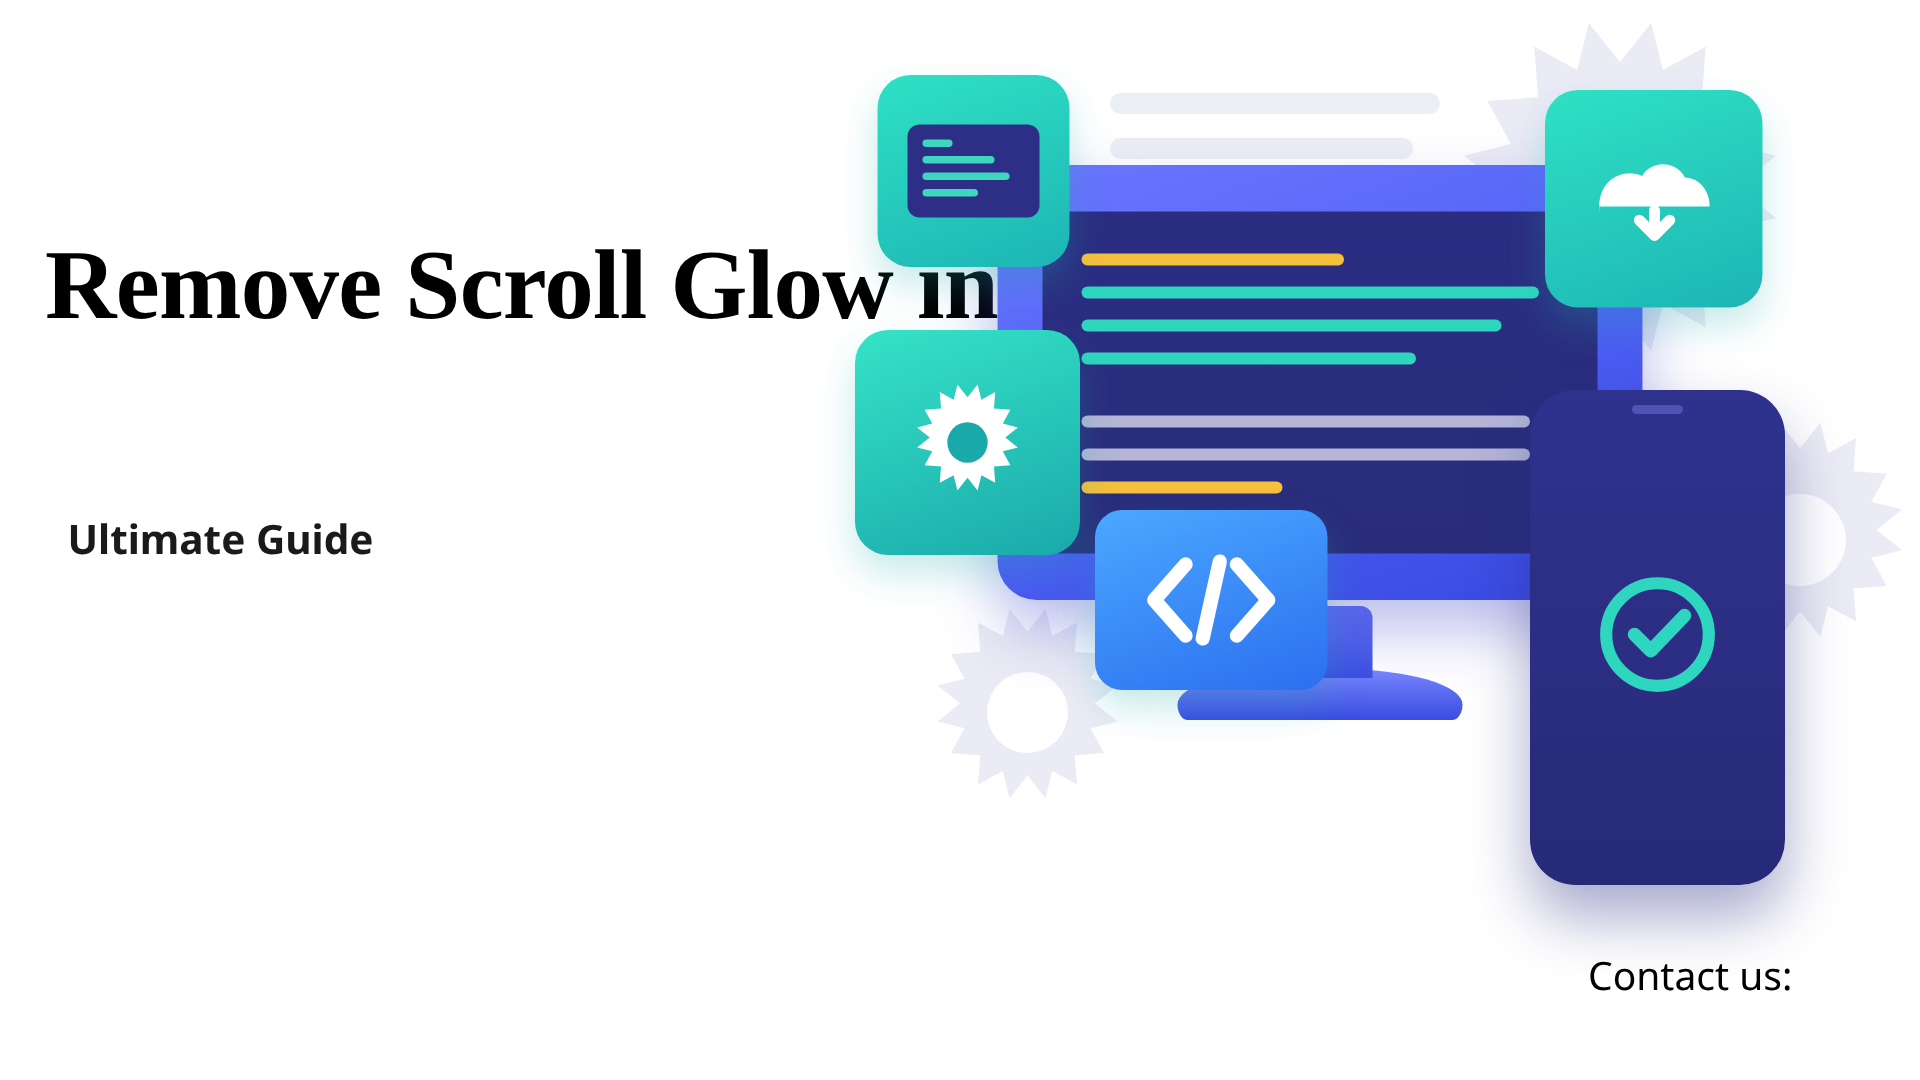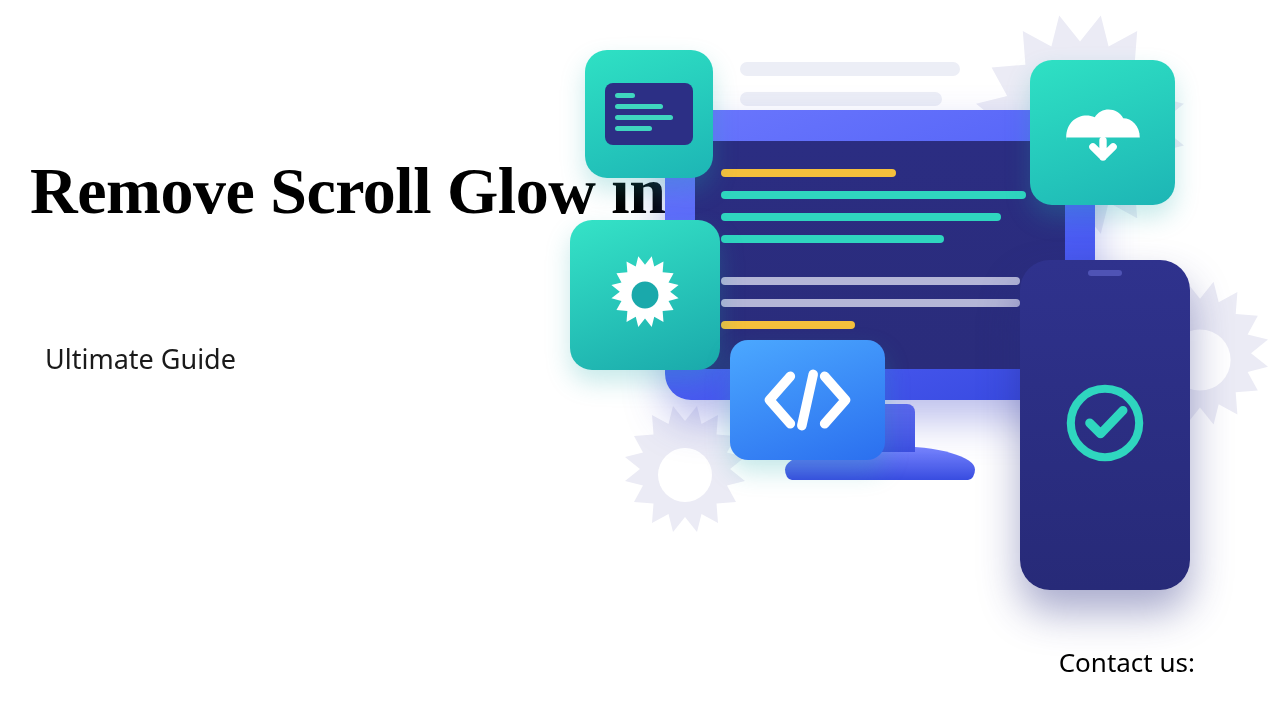--- a/index.html
+++ b/index.html
@@ -20,35 +20,36 @@
     font-size: 66px;
     color: #000;
     line-height: 1.25;
     letter-spacing: -0.5px;
   }
   .subheading {
     position: absolute;
     left: 45px;
     top: 340px;
     font-family: system-ui, -apple-system, "Segoe UI", sans-serif;
-    font-weight: 400;
+    font-weight: 700;
     font-size: 27px;
     color: #1a1a1a;
     text-align: right;
   }
   .contact-block {
     position: absolute;
     right: 85px;
     bottom: 40px;
     text-align: center;
   }
   .contact-label {
     font-family: system-ui, -apple-system, "Segoe UI", sans-serif;
     font-size: 26px;
     color: #000;
+    margin-bottom: 12px;
   }
   .contact-url {
     font-family: system-ui, -apple-system, "Segoe UI", sans-serif;
     font-size: 26px;
     font-weight: 700;
     color: #000;
   }
 
   
   .illustration {

